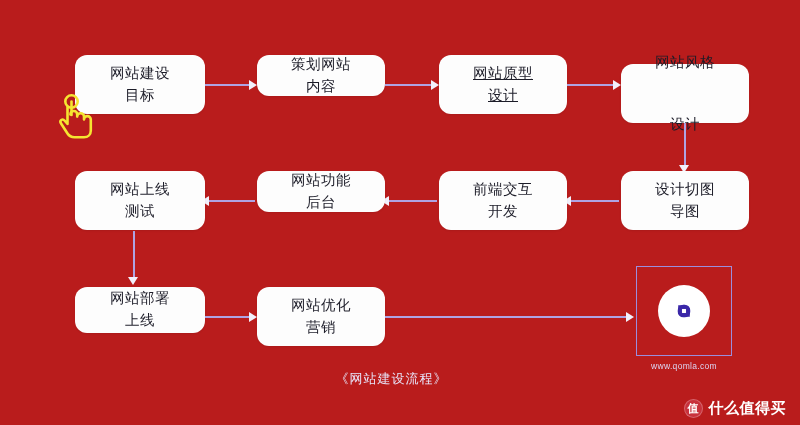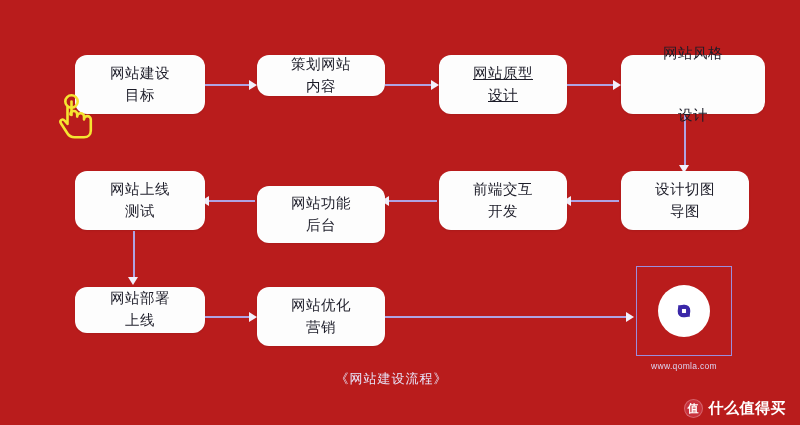--- a/index.html
+++ b/index.html
@@ -188,30 +188,30 @@
     <span class="ln">目标</span>
   </div>
   <div class="node" style="left:257px; top:55px; width:128px; height:41px;">
     <span class="ln">策划网站</span>
     <span class="ln">内容</span>
   </div>
   <div class="node" style="left:439px; top:55px; width:128px; height:59px;text-decoration:underline;">
     <span class="ln">网站原型</span>
     <span class="ln">设计</span>
   </div>
-  <div class="node" style="left:621px; top:55px; width:144px; height:59px;gap:40px;">
+  <div class="node" style="left:621px; top:64px; width:128px; height:59px;gap:40px;">
     <span class="ln">网站风格</span>
     <span class="ln">设计</span>
   </div>
 
   <div class="node" style="left:75px; top:171px; width:130px; height:59px;">
     <span class="ln">网站上线</span>
     <span class="ln">测试</span>
   </div>
-  <div class="node" style="left:257px; top:171px; width:128px; height:57px;margin-top:15px;">
+  <div class="node" style="left:257px; top:171px; width:128px; height:41px;">
     <span class="ln">网站功能</span>
     <span class="ln">后台</span>
   </div>
   <div class="node" style="left:439px; top:171px; width:128px; height:59px;">
     <span class="ln">前端交互</span>
     <span class="ln">开发</span>
   </div>
   <div class="node" style="left:621px; top:171px; width:128px; height:59px;">
     <span class="ln">设计切图</span>
     <span class="ln">导图</span>

